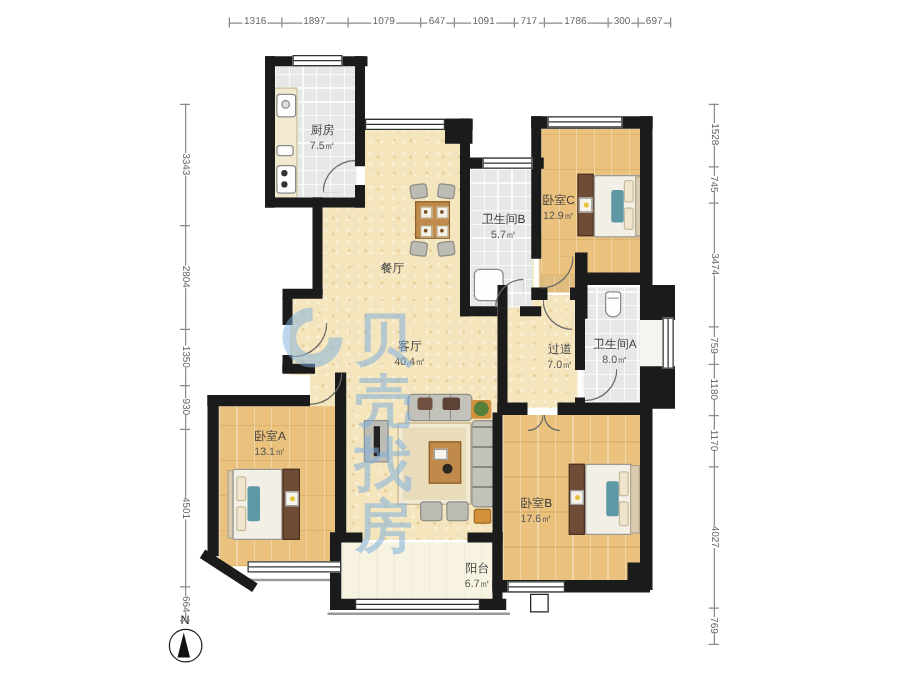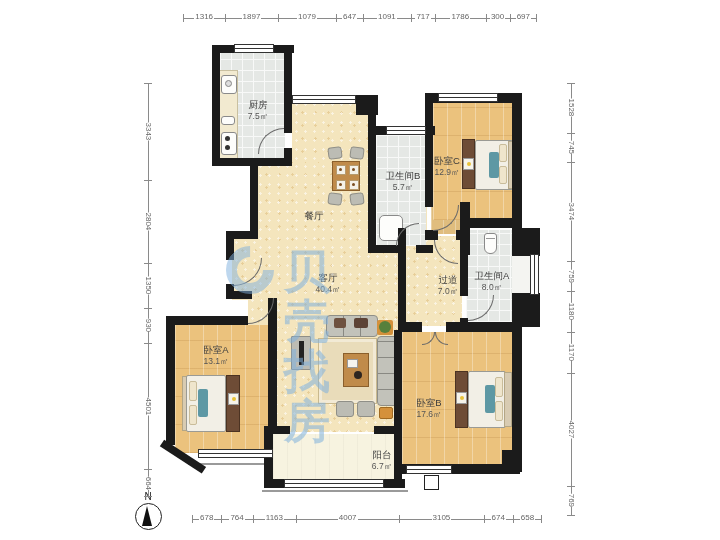--- a/index.html
+++ b/index.html
@@ -306,43 +306,20 @@
       <div class="seg h" style="flex-grow: 1786;">
         <span class="dimlab">1786</span>
       </div>
       <div class="seg h" style="flex-grow: 518;">
         <span class="dimlab">300</span>
       </div>
       <div class="seg h" style="flex-grow: 697;">
         <span class="dimlab">697</span>
       </div>
     </div>
-  <div class="ruler h" style="left:192px;top:511px;width:350px;height:15px;">
-      <div class="seg h" style="flex-grow: 678;">
-        <span class="dimlab">678</span>
-      </div>
-      <div class="seg h" style="flex-grow: 764;">
-        <span class="dimlab">764</span>
-      </div>
-      <div class="seg h" style="flex-grow: 1163;">
-        <span class="dimlab">1163</span>
-      </div>
-      <div class="seg h" style="flex-grow: 4007;">
-        <span class="dimlab">4007</span>
-      </div>
-      <div class="seg h" style="flex-grow: 3105;">
-        <span class="dimlab">3105</span>
-      </div>
-      <div class="seg h" style="flex-grow: 674;">
-        <span class="dimlab">674</span>
-      </div>
-      <div class="seg h" style="flex-grow: 658;">
-        <span class="dimlab">658</span>
-      </div>
-    </div>
   <div class="ruler v" style="left:141px;top:83px;width:14px;height:414px;">
       <div class="seg v" style="flex-grow: 3343;">
         <span class="dimlab rot">3343</span>
       </div>
       <div class="seg v" style="flex-grow: 2804;">
         <span class="dimlab rot">2804</span>
       </div>
       <div class="seg v" style="flex-grow: 1350;">
         <span class="dimlab rot">1350</span>
       </div>

